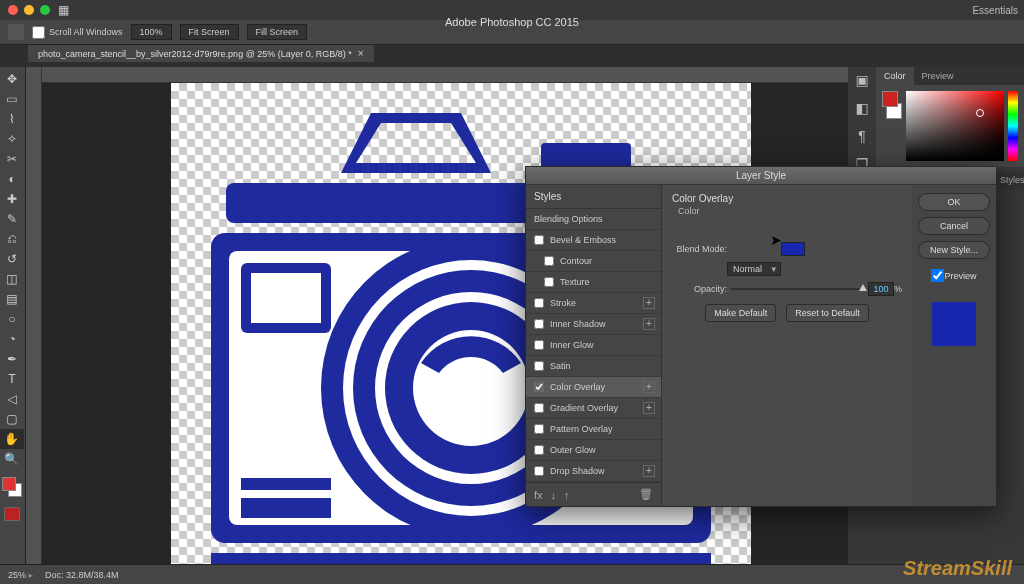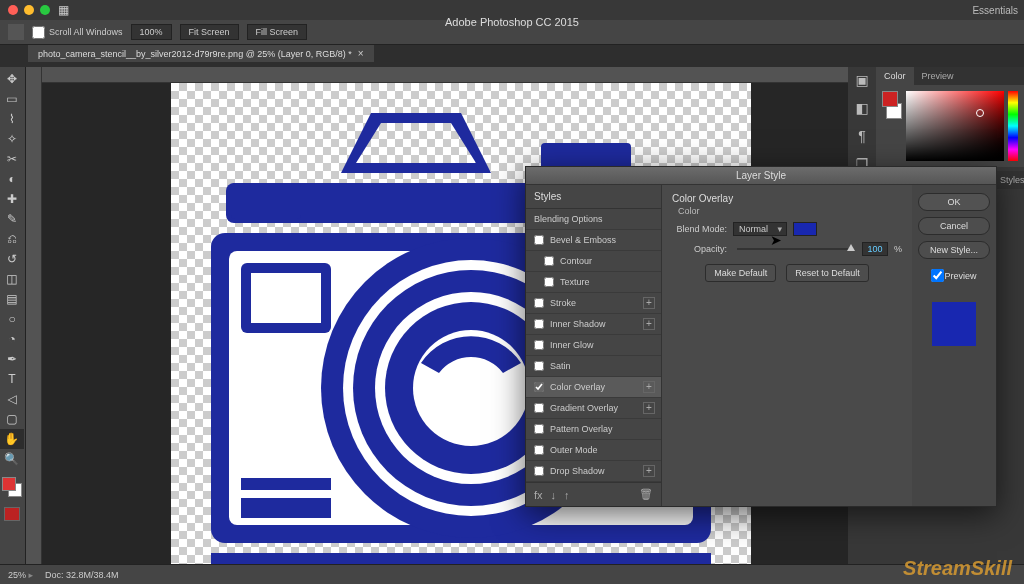--- a/index.html
+++ b/index.html
@@ -79,23 +79,23 @@
 .dlg-item input[type=checkbox] { width: 10px; height: 10px; accent-color: #666; }
 .dlg-item.selected { background: #5a5a5a; }
 .dlg-item .plus { position: absolute; right: 6px; color: #aaa; border:1px solid #666; width:12px; height:12px; font-size:10px; line-height:10px; text-align:center; }
 .sub { padding-left: 18px; }
 .dlg-left-foot { height: 24px; border-top:1px solid #333; display:flex; align-items:center; padding:0 8px; gap:8px; color:#aaa; font-size:11px; }
 .dlg-left-foot .spacer { flex:1; }
 
 .dlg-center { flex: 1; padding: 8px 10px; color: #ccc; }
 .section-title { font-size: 10px; color: #ddd; margin-bottom: 2px; }
 .section-sub { font-size: 9px; color: #bbb; margin: 0 0 6px 6px; }
-.row { display: flex; align-items: center; gap: 6px; margin-bottom: 6px; font-size: 9px; }
+.row { display: flex; align-items: center; margin-bottom: 6px; font-size: 9px; }
 .row label { width: 55px; text-align: right; color: #ccc; }
-.select { background: #333; border:1px solid #222; padding:1px 18px 1px 5px; color:#ccc; font-size:9px; position:relative; }
+.select { background: #333; border:1px solid #222; padding:1px 18px 1px 5px; color:#ccc; font-size:9px; position:relative;margin-top:40px; }
 .select::after { content:"▾"; position:absolute; right:4px; color:#aaa; }
 .color-box { width: 24px; height: 14px; background: #1827b0; border:1px solid #222; }
 .slider { flex:1; height: 2px; background: #333; position: relative; margin: 0 4px; }
 .slider-knob { position:absolute; right:-3px; top:-4px; width:0; height:0; border-left:4px solid transparent; border-right:4px solid transparent; border-bottom:7px solid #ccc; }
 .num-input { width: 26px; background: #333; border:1px solid #222; color:#6cf; font-size:9px; text-align:center; padding:1px; }
 .unit { color:#ccc; }
 .btn-small { background: #4d4d4d; border:1px solid #2c2c2c; color:#ddd; padding:3px 8px; font-size:9px; border-radius:3px; }
 .cursor { position:absolute; left:770px; top:232px; font-size:14px; color:#000; pointer-events:none; z-index: 100; }
 
 .dlg-right { width: 84px; background: #454545; padding: 8px 6px; display:flex; flex-direction:column; gap:6px; align-items:center; }
@@ -291,21 +291,21 @@
           <input type="checkbox" style="">
           <span>Gradient Overlay</span>
           <span class="plus">+</span>
         </div>
       <div class="dlg-item">
           <input type="checkbox" style="">
           <span>Pattern Overlay</span>
         </div>
       <div class="dlg-item">
           <input type="checkbox" style="">
-          <span>Outer Mode</span>
+          <span>Outer Glow</span>
         </div>
       <div class="dlg-item">
           <input type="checkbox" style="">
           <span>Drop Shadow</span>
           <span class="plus">+</span>
         </div>
       <div class="dlg-left-foot">
         <span>fx</span>
         <span>↓</span>
         <span>↑</span>

